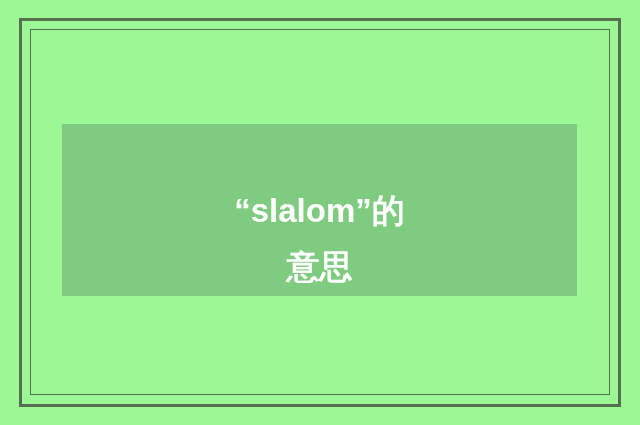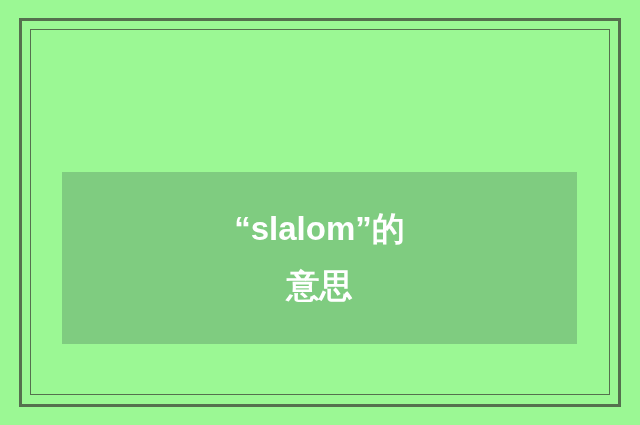--- a/index.html
+++ b/index.html
@@ -50,23 +50,22 @@
 
   
   .card {
     position: absolute;
     left: 62px;
     top: 124px;
     width: 515px;
     height: 172px;
     background: #7fcc80;
     display: flex;
-    align-items: center;
+    align-items: flex-end;
     justify-content: center;
-    margin-top: 48px;
   }
 
   
   .card-title {
     width: 186px;
     margin: 0;
     color: #ffffff;
     font-size: 33px;
     font-weight: bold;
     line-height: 1.72;

